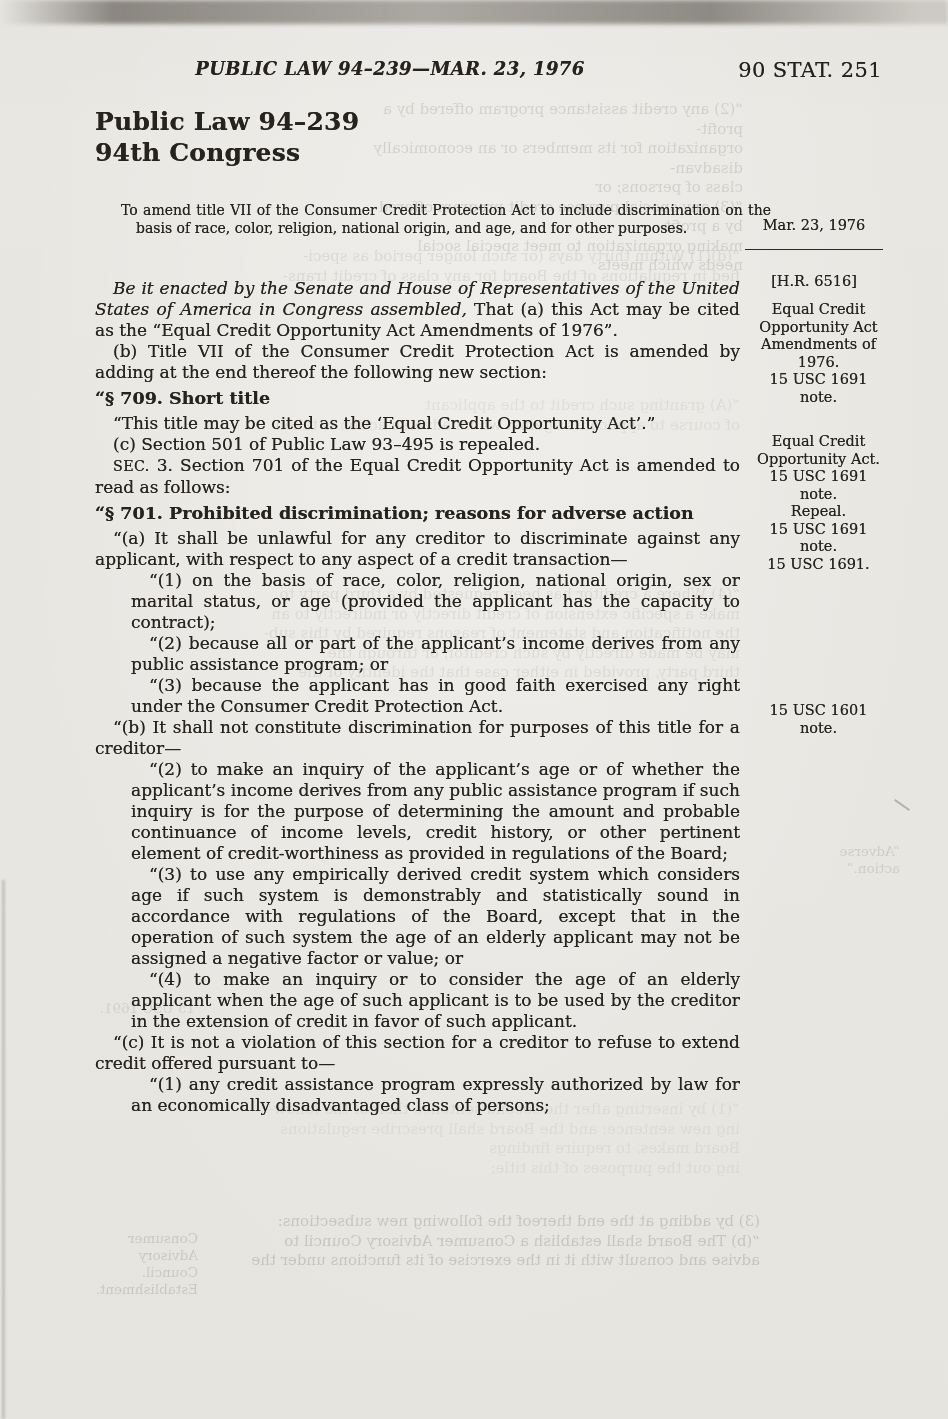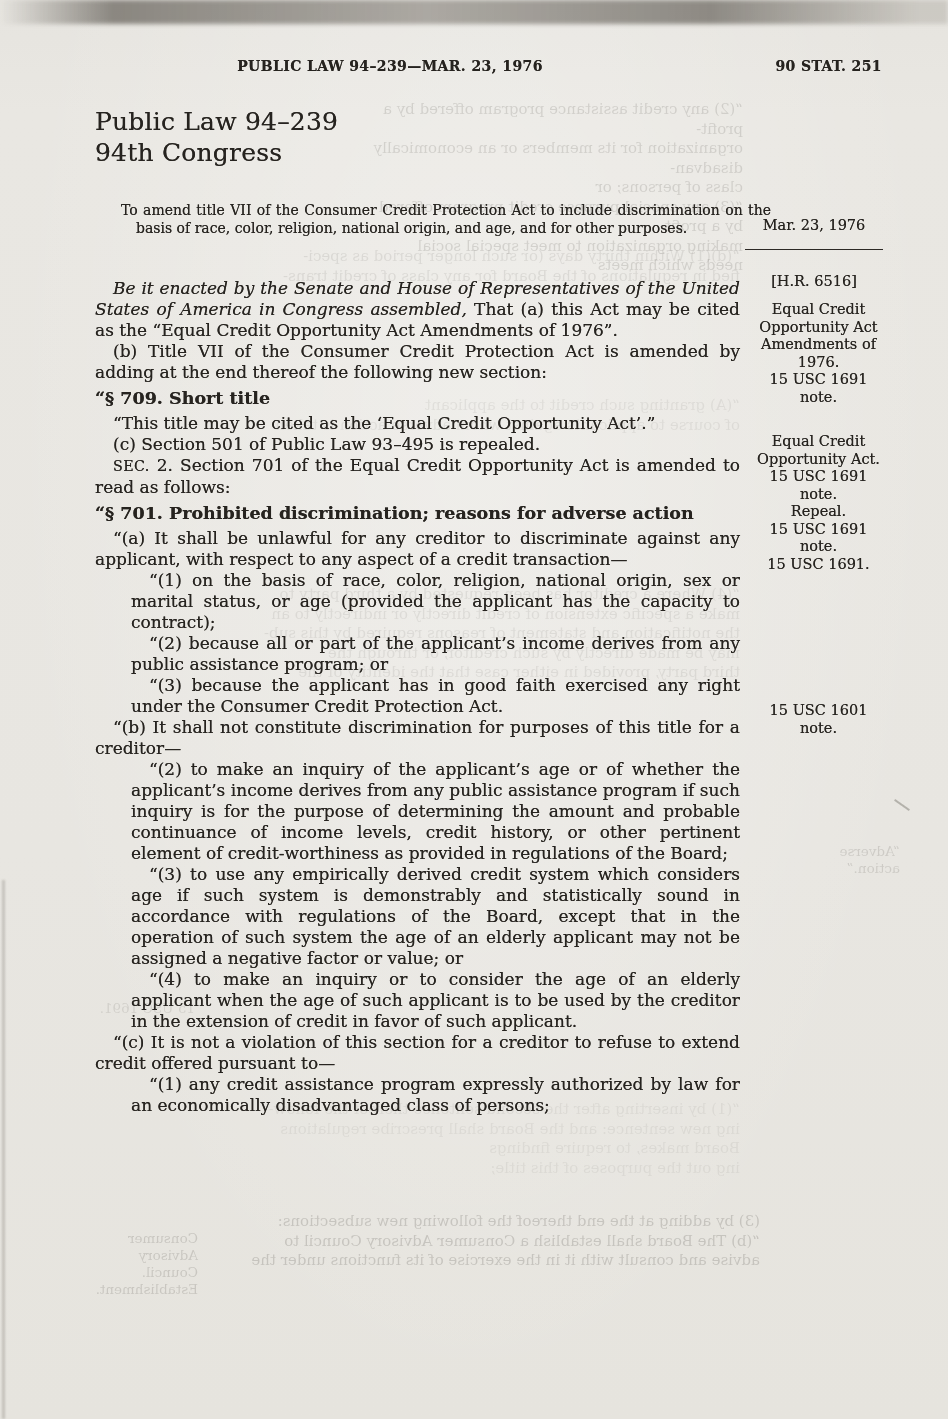--- a/index.html
+++ b/index.html
@@ -7,24 +7,24 @@
     position:relative;width:948px;height:1419px;overflow:hidden;
     background:
       radial-gradient(ellipse at 50% 30%, rgba(255,255,255,.30), rgba(255,255,255,0) 70%),
       linear-gradient(180deg,#e6e4df 0%,#e9e7e2 8%,#e8e6e1 60%,#e6e4de 100%);
     font-family:"DejaVu Serif", serif;
     color:#26231f;
   }
   .ink{text-shadow:0 0 .35px rgba(38,35,31,.75);}
   
   .running-head{position:absolute;top:58px;left:95px;width:590px;text-align:center;
-    font-size:14px;font-weight:bold;letter-spacing:.4px;}
-  .stat-no{position:absolute;top:58px;right:66px;font-size:14px;font-weight:bold;letter-spacing:.4px;}
+    font-size:18px;font-weight:bold;letter-spacing:.4px;font-style:italic;}
+  .stat-no{position:absolute;top:58px;right:66px;font-size:21px;font-weight:normal;letter-spacing:.4px;}
   
-  .law-title{position:absolute;top:106px;left:95px;font-size:25px;font-weight:normal;
+  .law-title{position:absolute;top:106px;left:95px;font-size:25px;font-weight:bold;
     line-height:31px;white-space:pre-line;letter-spacing:.2px;}
   .an-act{position:absolute;top:160px;left:95px;width:640px;text-align:center;
     font-size:22px;font-weight:bold;}
   .summary{position:absolute;top:202px;left:95px;width:650px;font-size:14px;line-height:17.5px;
     text-align:justify;padding-left:15px;text-indent:-15px;box-sizing:border-box;margin-left:26px;}
   
   .body-col{position:absolute;top:278px;left:95px;width:645px;font-size:17px;line-height:21px;
     text-align:justify;}
   .body-col p{margin:0;text-indent:18px;}
   .body-col p.heading{font-weight:bold;text-indent:0;text-align:left;margin:5px 0 4px;font-size:17.5px;}
@@ -125,21 +125,21 @@
 15 USC 1691.</div>
   <div class="mn mn-d ink">15 USC 1601
 note.</div>
 
   <main class="body-col ink">
     <p><span class="it">Be it enacted by the Senate and House of Representatives of the United States of America in Congress assembled,</span><span> That (a) this Act may be cited as the “Equal Credit Opportunity Act Amendments of 1976”.</span></p>
     <p>(b) Title VII of the Consumer Credit Protection Act is amended by adding at the end thereof the following new section:</p>
     <p class="heading">“§ 709. Short title</p>
     <p>“This title may be cited as the ‘Equal Credit Opportunity Act’.”</p>
     <p>(c) Section 501 of Public Law 93–495 is repealed.</p>
-    <p><span class="sc">Sec.</span><span> 2. Section 701 of the Equal Credit Opportunity Act is amended to read as follows:</span></p>
+    <p><span class="sc">Sec.</span><span> 3. Section 701 of the Equal Credit Opportunity Act is amended to read as follows:</span></p>
     <p class="heading">“§ 701. Prohibited discrimination; reasons for adverse action</p>
     <p>“(a) It shall be unlawful for any creditor to discriminate against any applicant, with respect to any aspect of a credit transaction—</p>
     <p class="clause">“(1) on the basis of race, color, religion, national origin, sex or marital status, or age (provided the applicant has the capacity to contract);</p>
     <p class="clause">“(2) because all or part of the applicant’s income derives from any public assistance program; or</p>
     <p class="clause">“(3) because the applicant has in good faith exercised any right under the Consumer Credit Protection Act.</p>
     <p>“(b) It shall not constitute discrimination for purposes of this title for a creditor—</p>
     <p class="clause">“(2) to make an inquiry of the applicant’s age or of whether the applicant’s income derives from any public assistance program if such inquiry is for the purpose of determining the amount and probable continuance of income levels, credit history, or other pertinent element of credit-worthiness as provided in regulations of the Board;</p>
     <p class="clause">“(3) to use any empirically derived credit system which considers age if such system is demonstrably and statistically sound in accordance with regulations of the Board, except that in the operation of such system the age of an elderly applicant may not be assigned a negative factor or value; or</p>
     <p class="clause">“(4) to make an inquiry or to consider the age of an elderly applicant when the age of such applicant is to be used by the creditor in the extension of credit in favor of such applicant.</p>
     <p>“(c) It is not a violation of this section for a creditor to refuse to extend credit offered pursuant to—</p>

